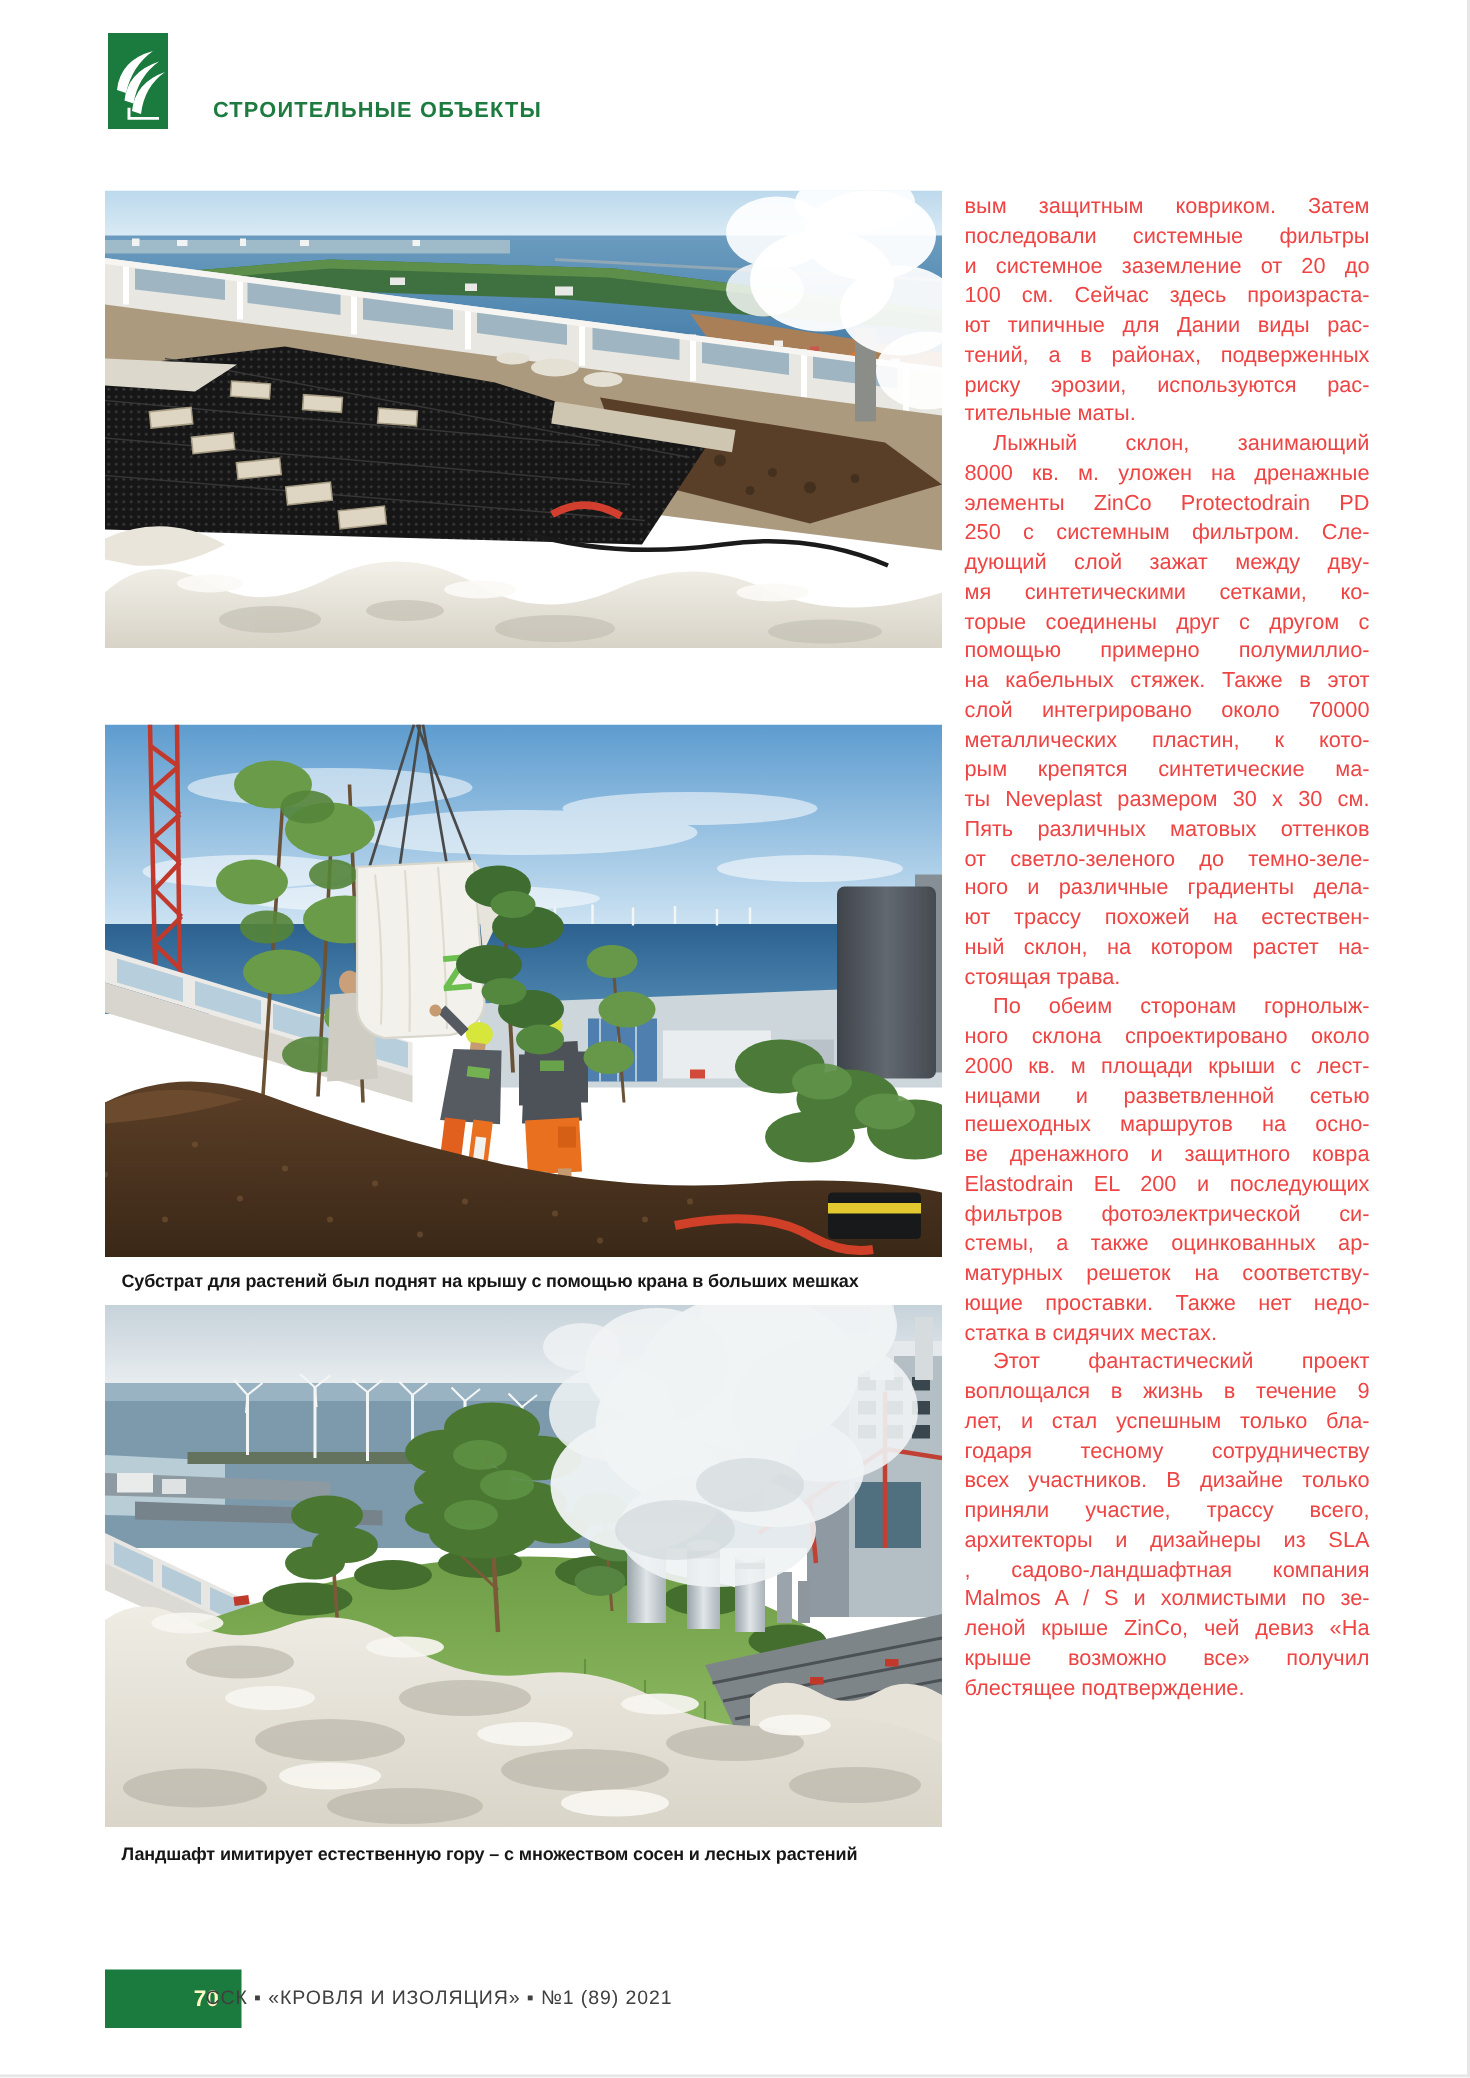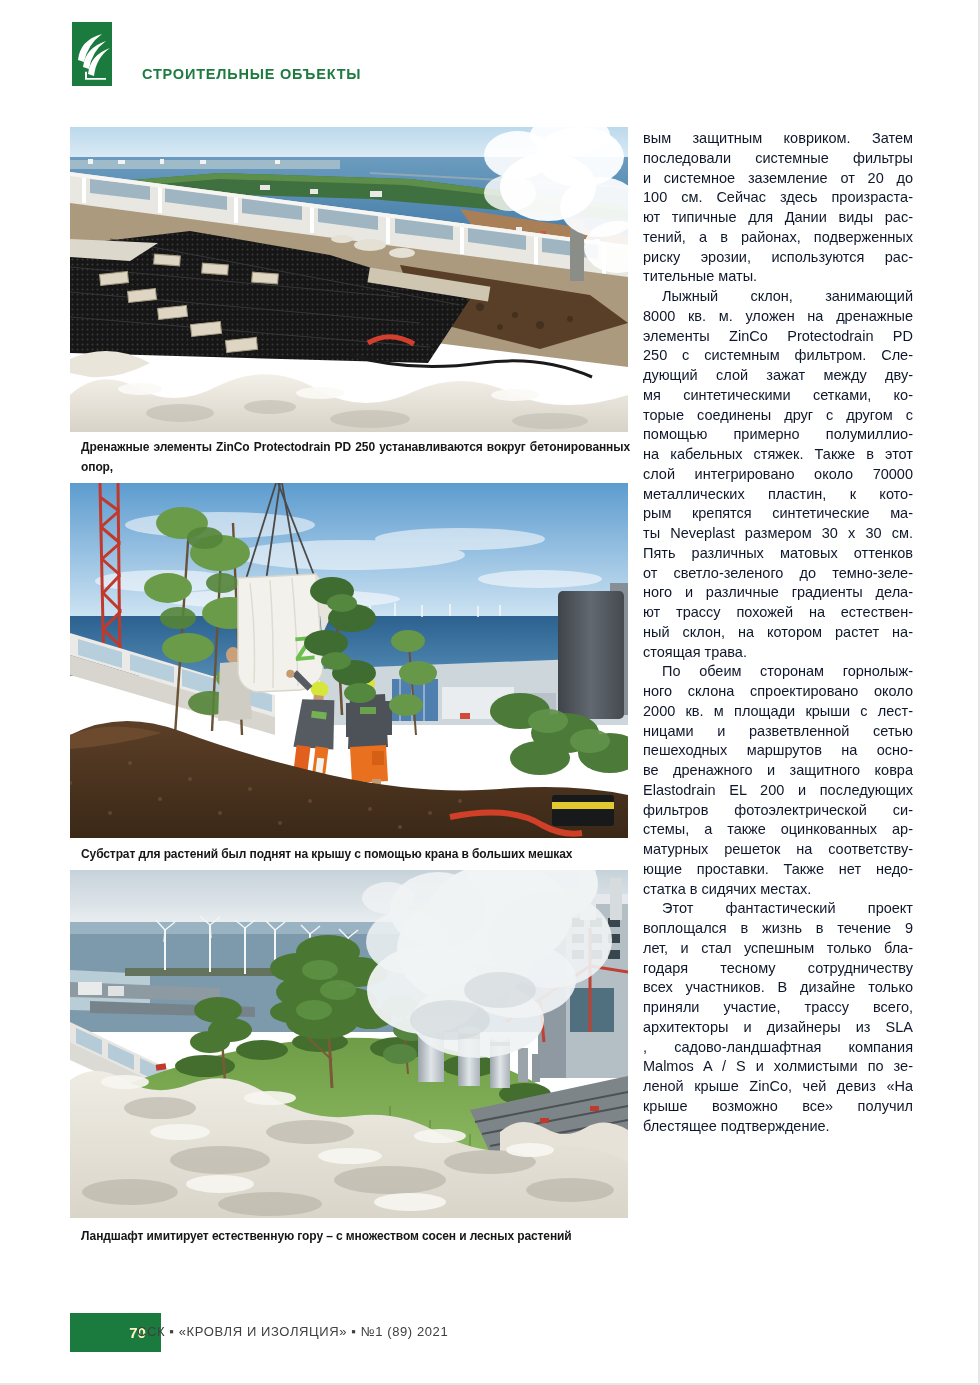--- a/index.html
+++ b/index.html
@@ -17,21 +17,21 @@
   
   .ph{position:absolute;margin:0;padding:0;}
   .ph svg{display:block;}
   .caption{position:absolute;left:81px;width:549px;color:#161616;}
   .cap-line{
     font-size:12px;font-weight:bold;line-height:20px;letter-spacing:-0.1px;
     white-space:normal;
   }
   .caption .cap-line:not(:last-child){text-align:justify;text-align-last:justify;}
   
-  .article-col{position:absolute;left:643px;top:129px;width:270px;color:#0f172a;}
+  .article-col{position:absolute;left:643px;top:129px;width:270px;color:#ef4444;}
   .ln{
     height:19.75px;line-height:19.75px;font-size:14.5px;
     text-align:justify;text-align-last:justify;overflow:visible;white-space:nowrap;
   }
   .ln.end{text-align-last:left;}
   .ln.indent{text-indent:19px;}
   
   .pagenum-box{
     position:absolute;left:70px;top:1313px;width:47px;height:39px;background:#1b7a3e;
     color:#fef9c3;font-weight:bold;font-size:15px;display:flex;align-items:center;justify-content:center;padding-left:44px;
@@ -196,24 +196,20 @@
           <ellipse cx="200" cy="280" rx="26" ry="7"></ellipse>
       </g>
       <g fill="#fbfaf6" opacity="0.9">
         <ellipse cx="70" cy="262" rx="22" ry="6"></ellipse>
           <ellipse cx="250" cy="266" rx="24" ry="6"></ellipse>
           <ellipse cx="445" cy="268" rx="24" ry="6"></ellipse>
       </g>
     </svg>
   </figure>
 
-  <div class="caption" style="top:437px">
-      <div class="cap-line">Дренажные элементы ZinCo Protectodrain PD 250 устанавливаются вокруг бетонированных опор,</div>
-      <div class="cap-line">рядом с холмистыми горными тропами</div>
-    </div>
 
   <figure class="ph" style="left:70px;top:483px;width:558px;height:355px">
     <svg width="558" height="355" viewBox="0 0 558 355">
       <defs>
         <linearGradient id="p2sky" x1="0" y1="0" x2="0" y2="1">
           <stop offset="0" stop-color="#5d9ccf"></stop>
             <stop offset="1" stop-color="#d8eaf6"></stop>
         </linearGradient>
         <linearGradient id="p2sea" x1="0" y1="0" x2="0" y2="1">
           <stop offset="0" stop-color="#2c6190"></stop>

